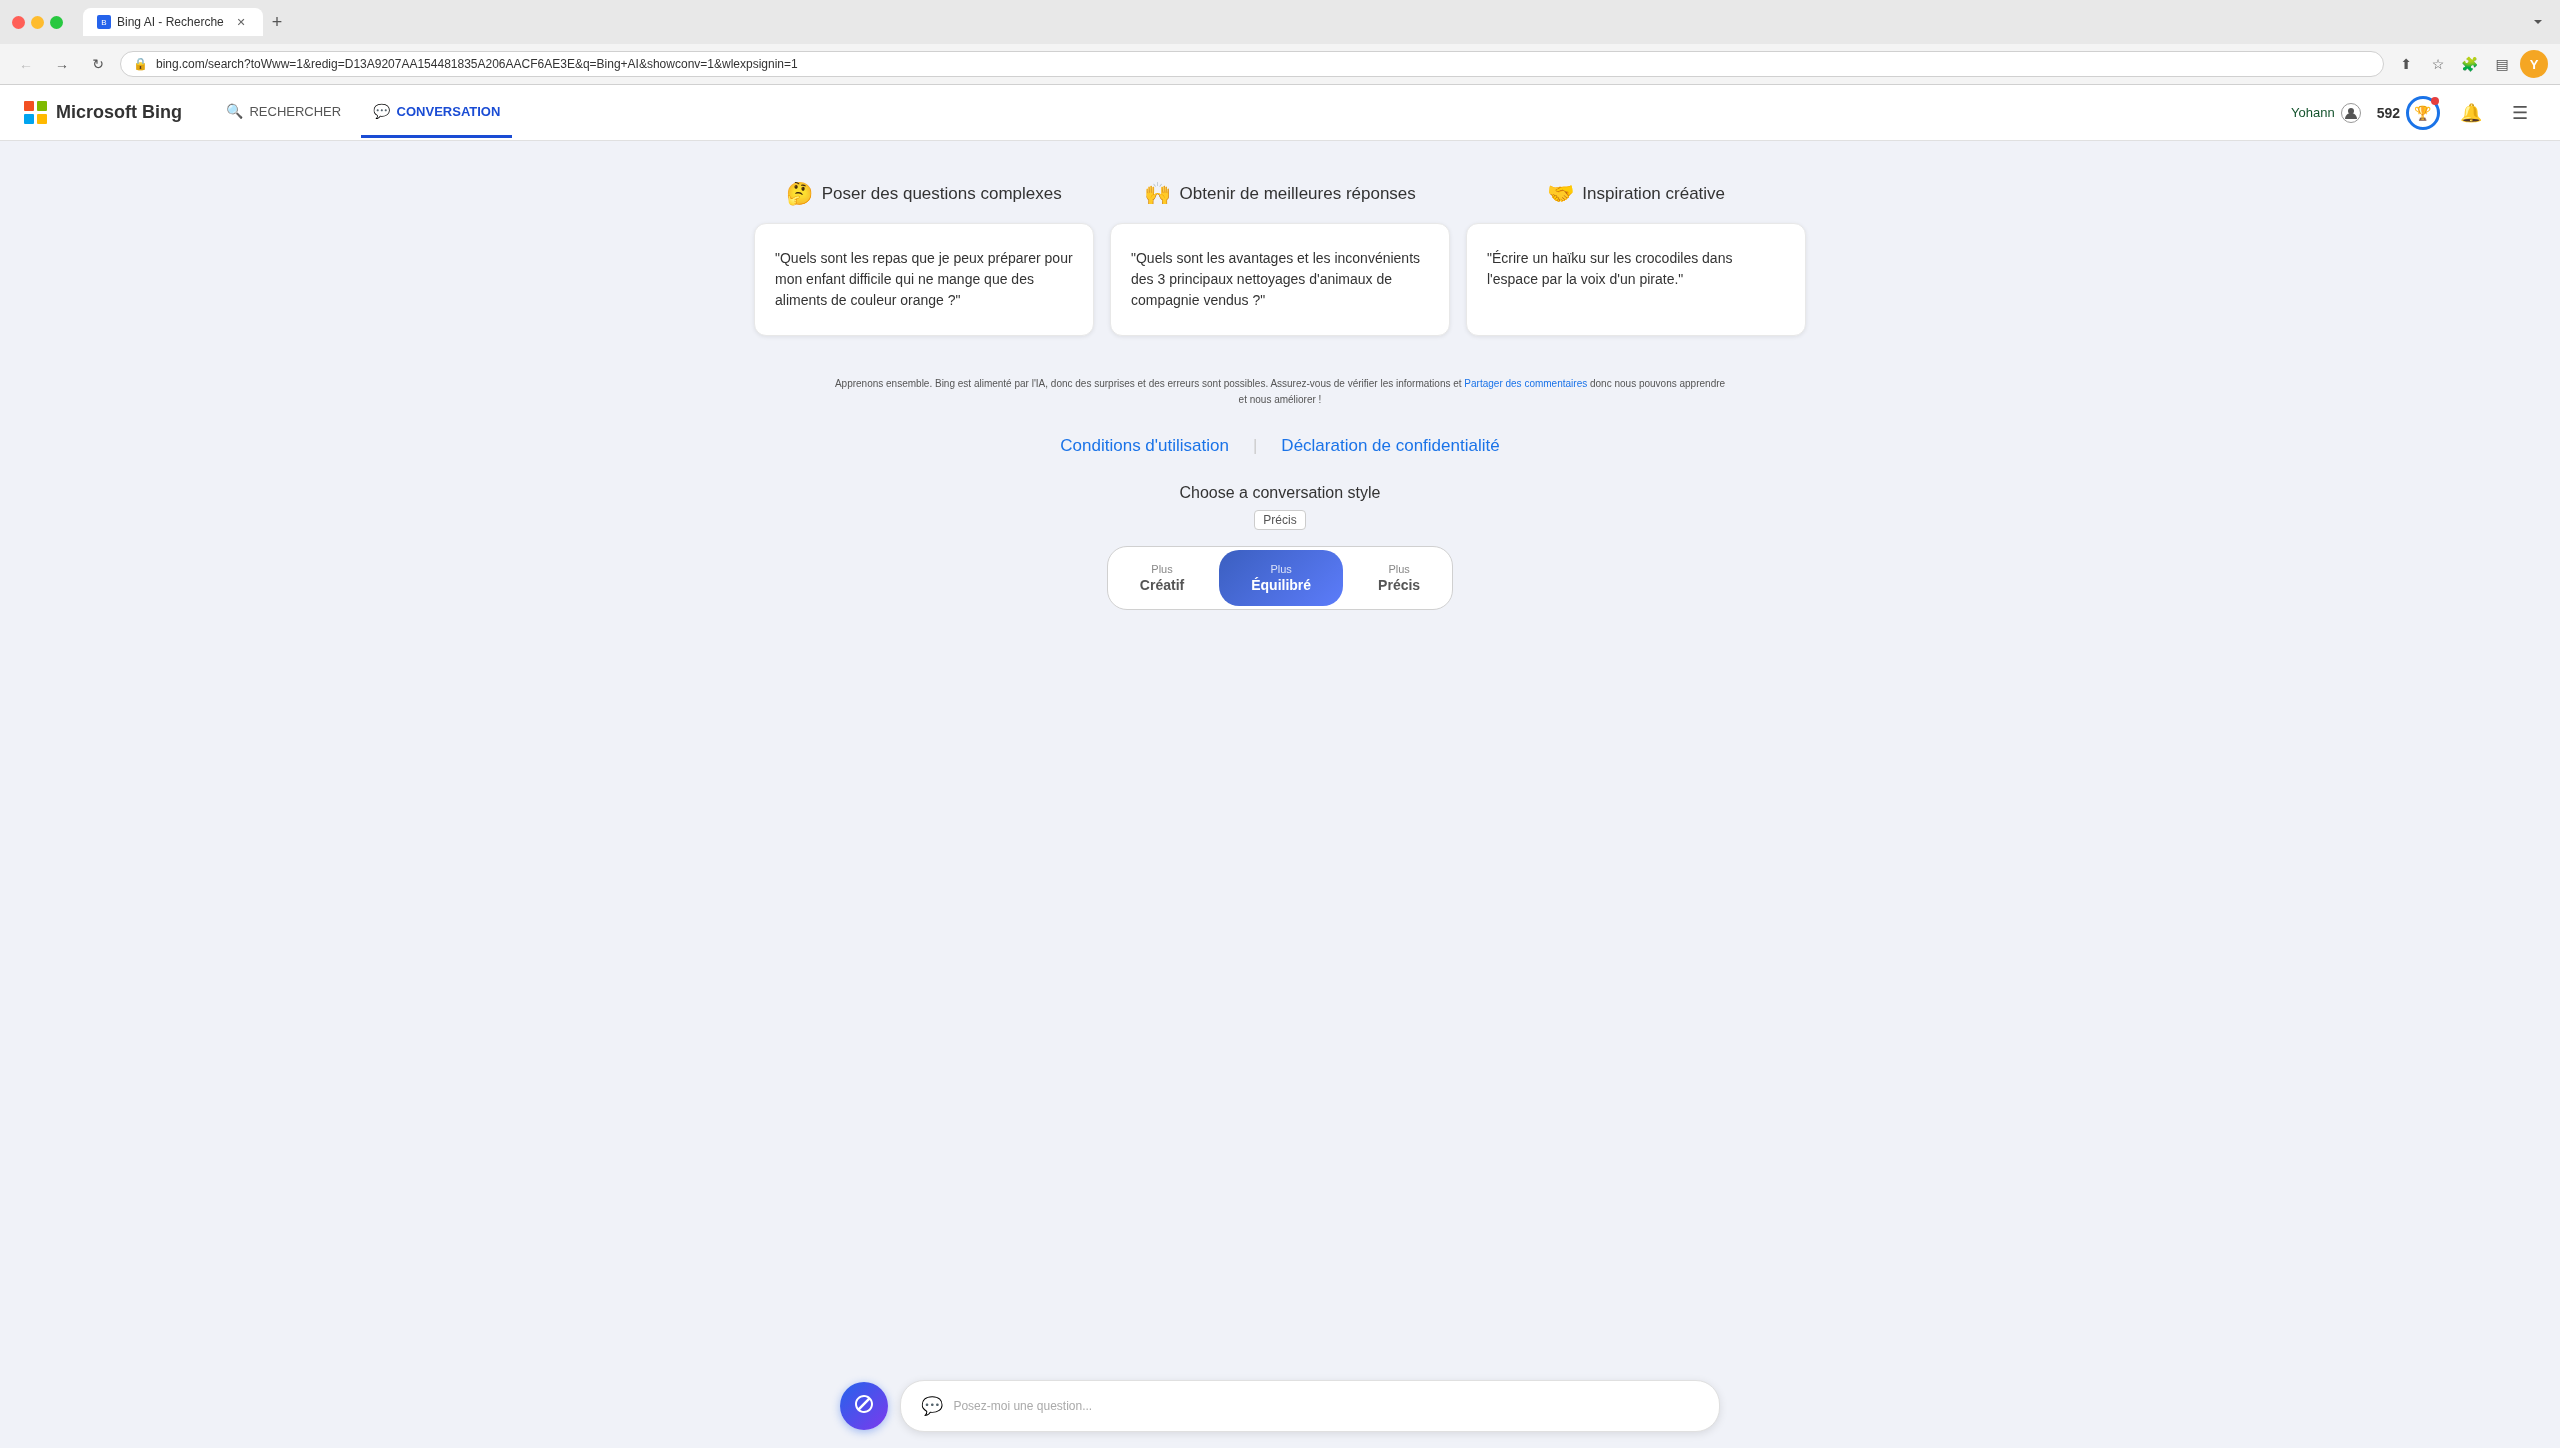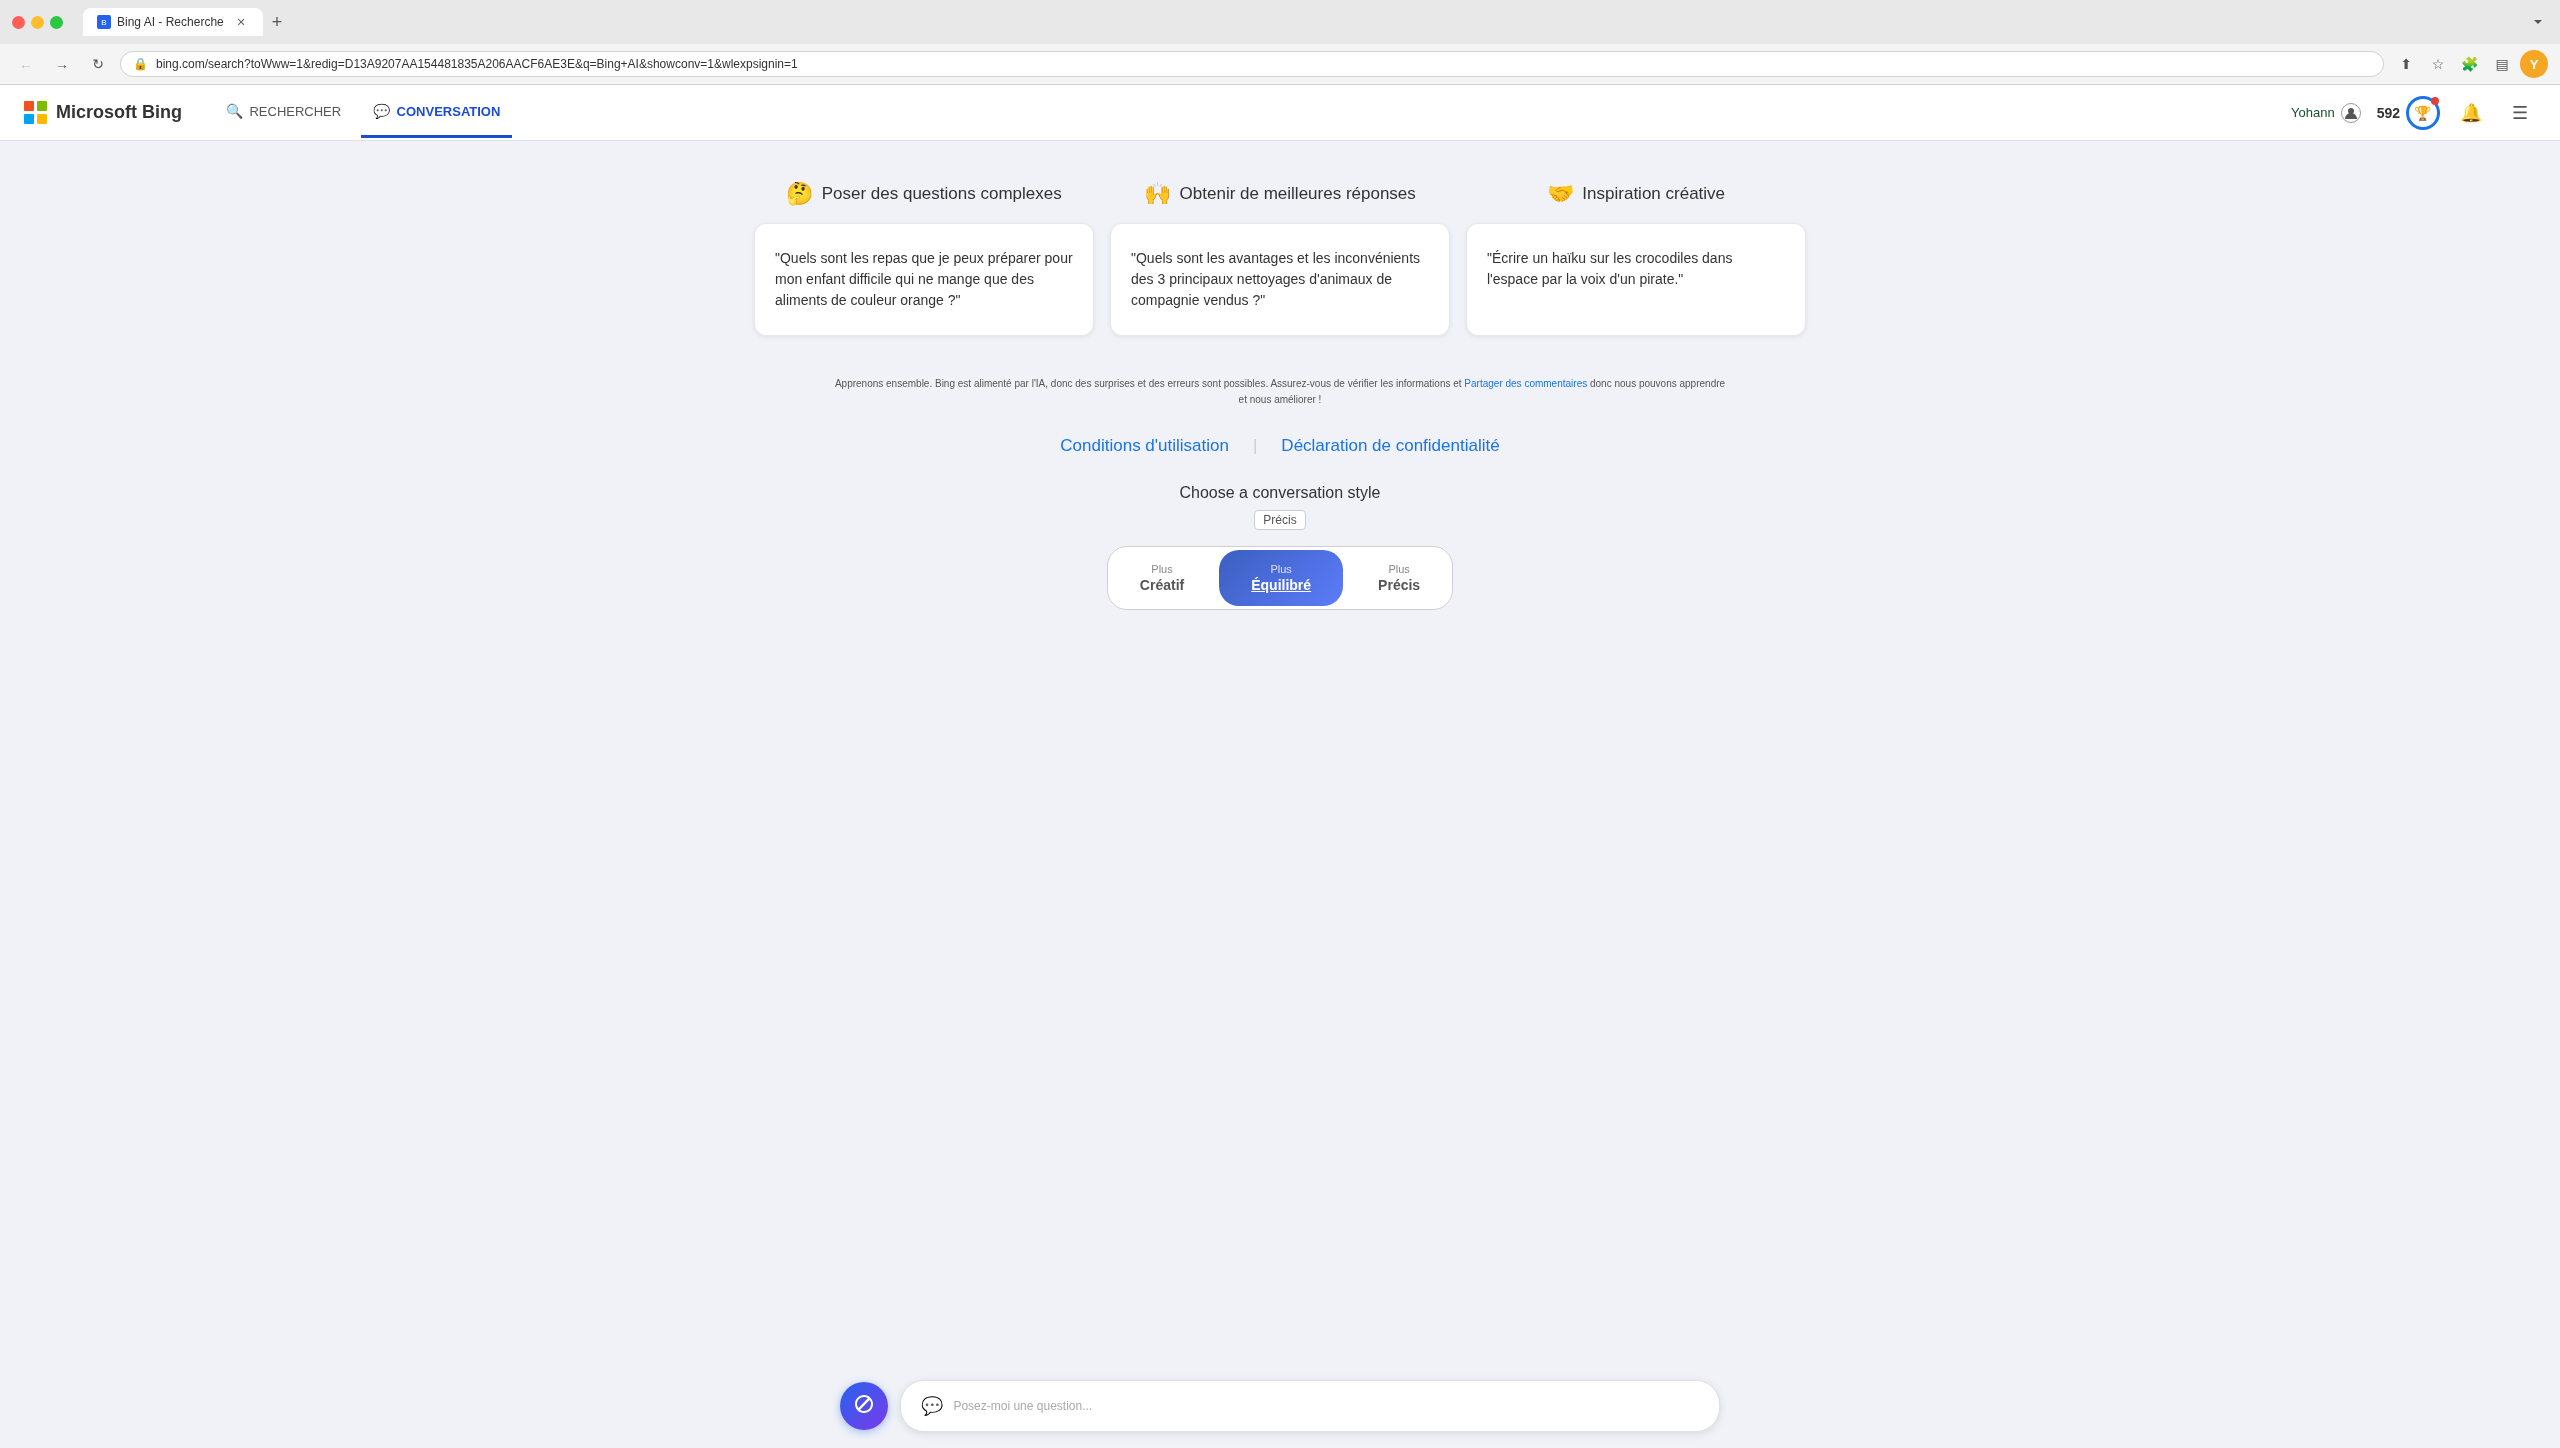--- a/index.html
+++ b/index.html
@@ -411,21 +411,21 @@
     }
     .style-btn .btn-plus { display: block; font-size: 11px; color: #888; }
     .style-btn .btn-label { display: block; font-size: 14px; font-weight: 600; }
     .style-btn.active {
       background: linear-gradient(135deg, #3b5fc0, #5c7cfa);
       color: white;
       border-radius: 20px;
       margin: 3px;
     }
     .style-btn.active .btn-plus { color: rgba(255,255,255,0.8); font-size: 11px; }
-    .style-btn.active .btn-label { color: white; text-decoration: underline; }
+    .style-btn.active .btn-label { color: white; }
 
     
     .chat-input-bar {
       position: fixed;
       bottom: 0;
       left: 0;
       right: 0;
       padding: 16px 24px;
       background: #f0f2f8;
       display: flex;

